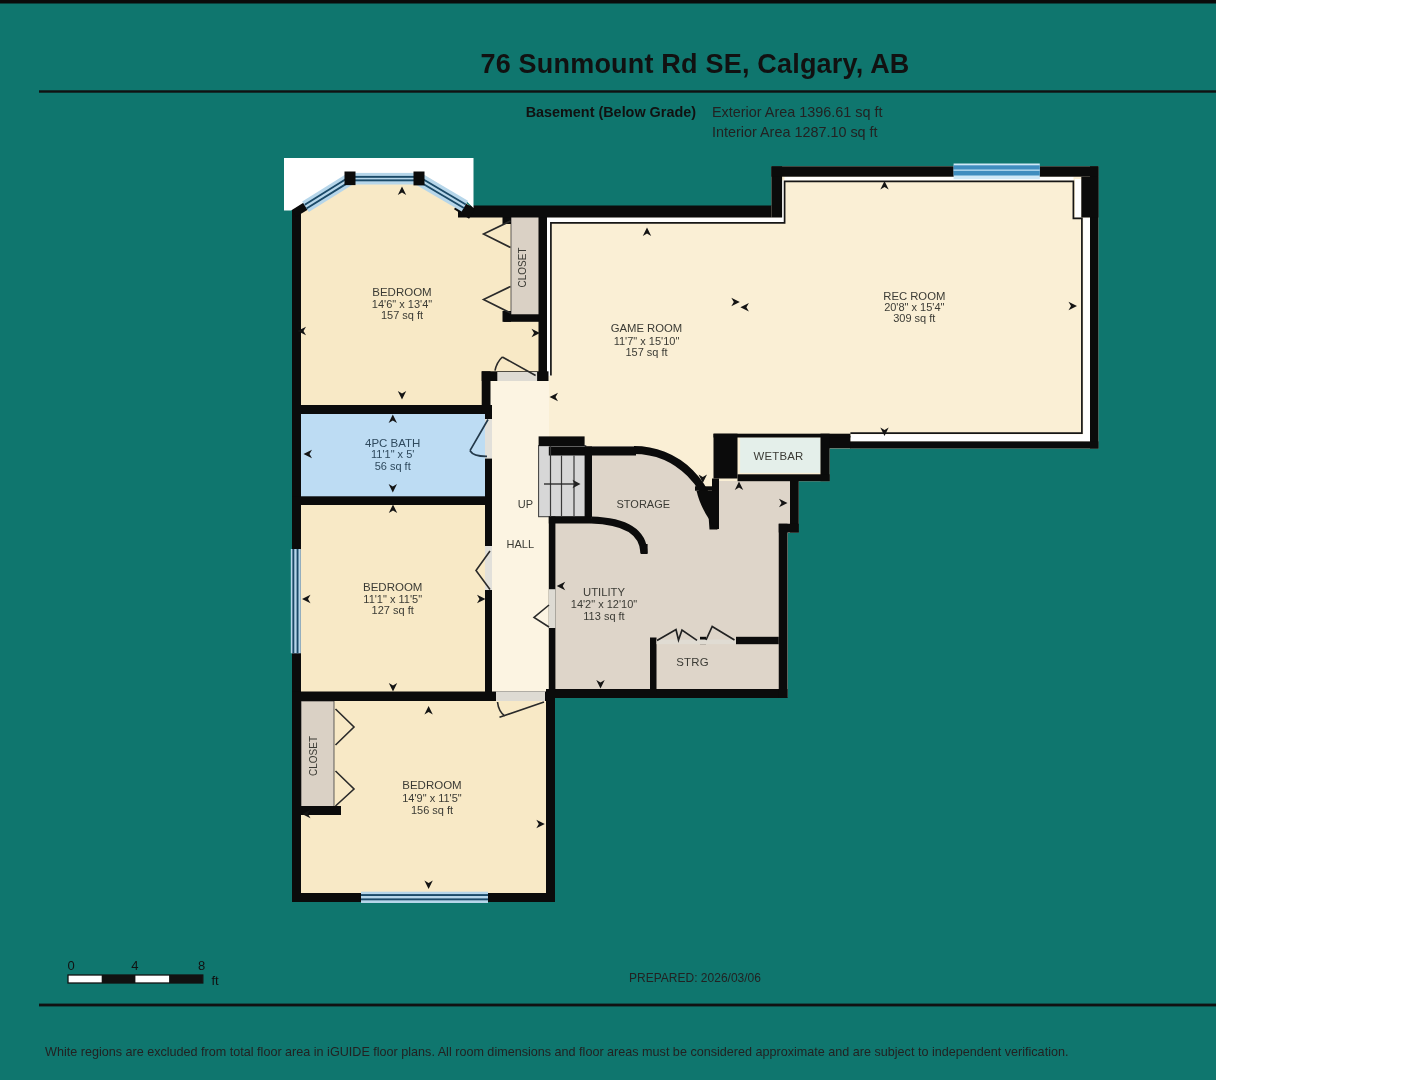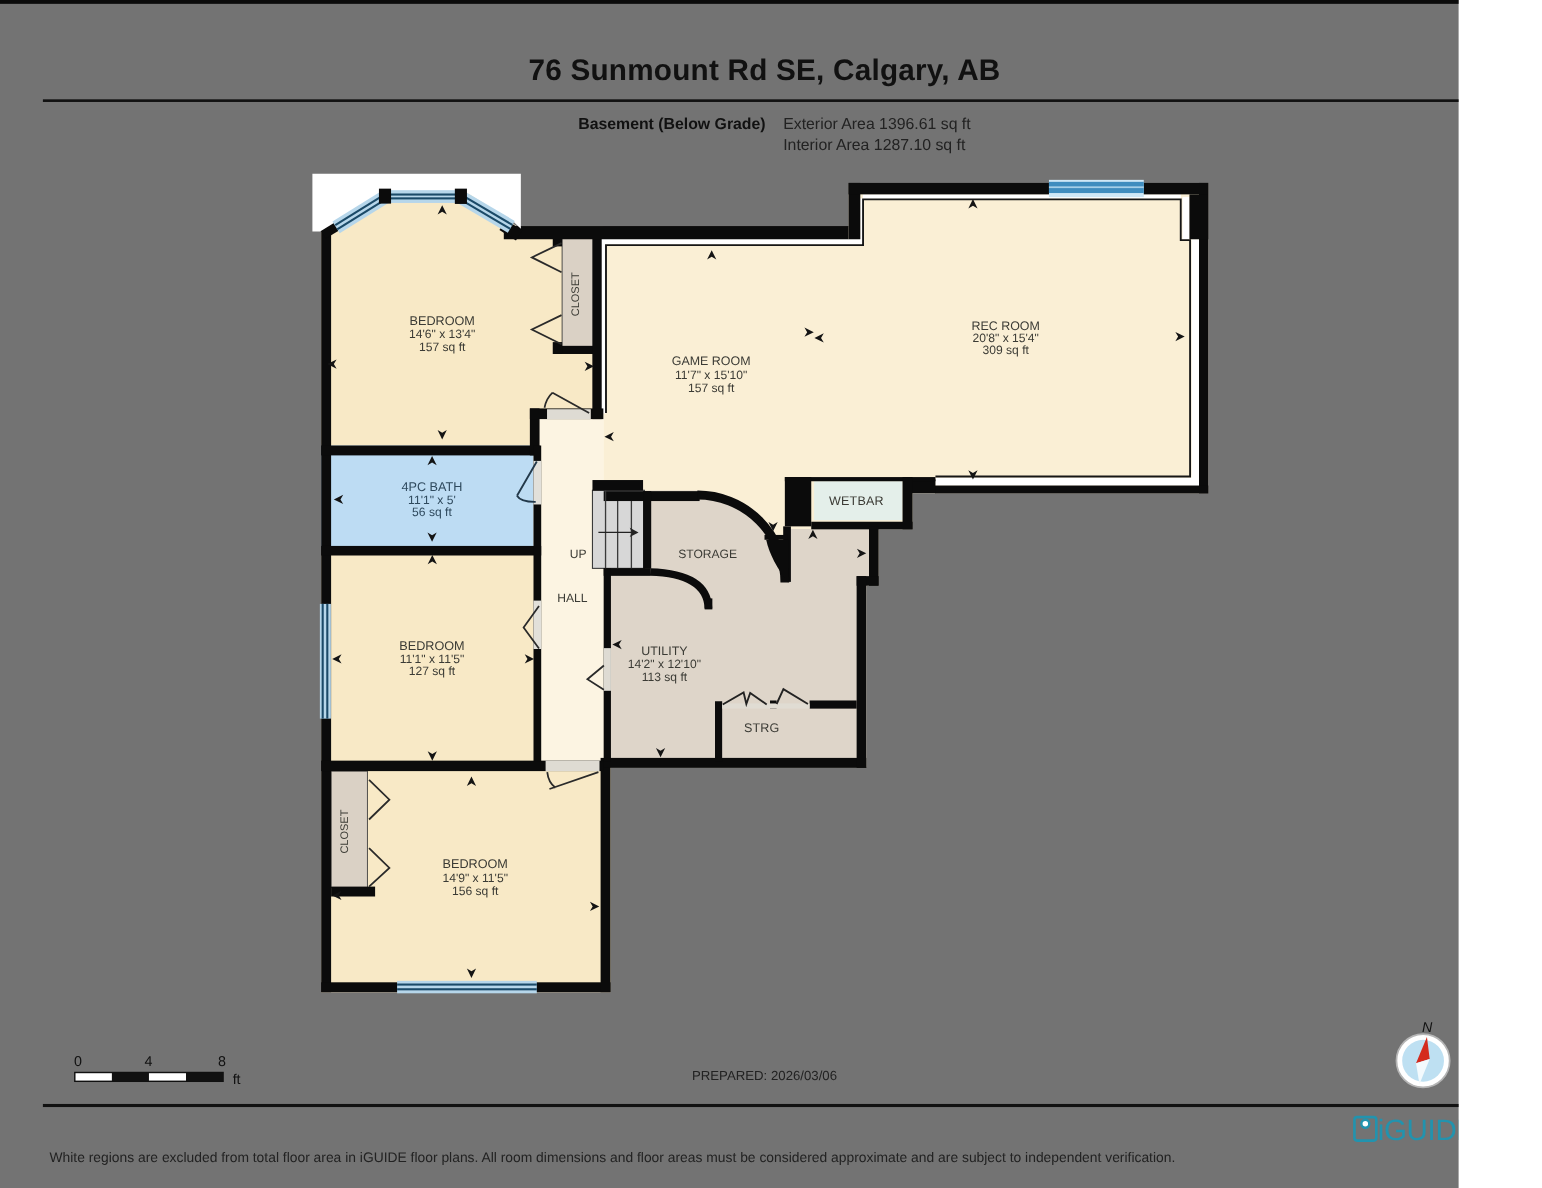--- a/index.html
+++ b/index.html
@@ -1,16 +1,16 @@
 <!DOCTYPE html>
 <html><head>
 <meta charset="utf-8">
 <style>
   html,body{margin:0;padding:0;background:#fff;}
-  #page{position:relative;width:1326px;height:1080px;background:#737373;overflow:hidden;
+  #page{position:relative;width:1216px;height:1080px;background:#0f766e;overflow:hidden;
         font-family:"Liberation Sans", sans-serif;}
   svg{position:absolute;left:0;top:0;}
   text{font-family:"Liberation Sans", sans-serif;}
 </style>
 </head>
 <body>
 <div id="page">
 <svg width="1402" height="1080" viewBox="0 0 1402 1080">
 
 <rect x="0" y="0" width="1402" height="3.5" fill="#0b0b0b"></rect>

